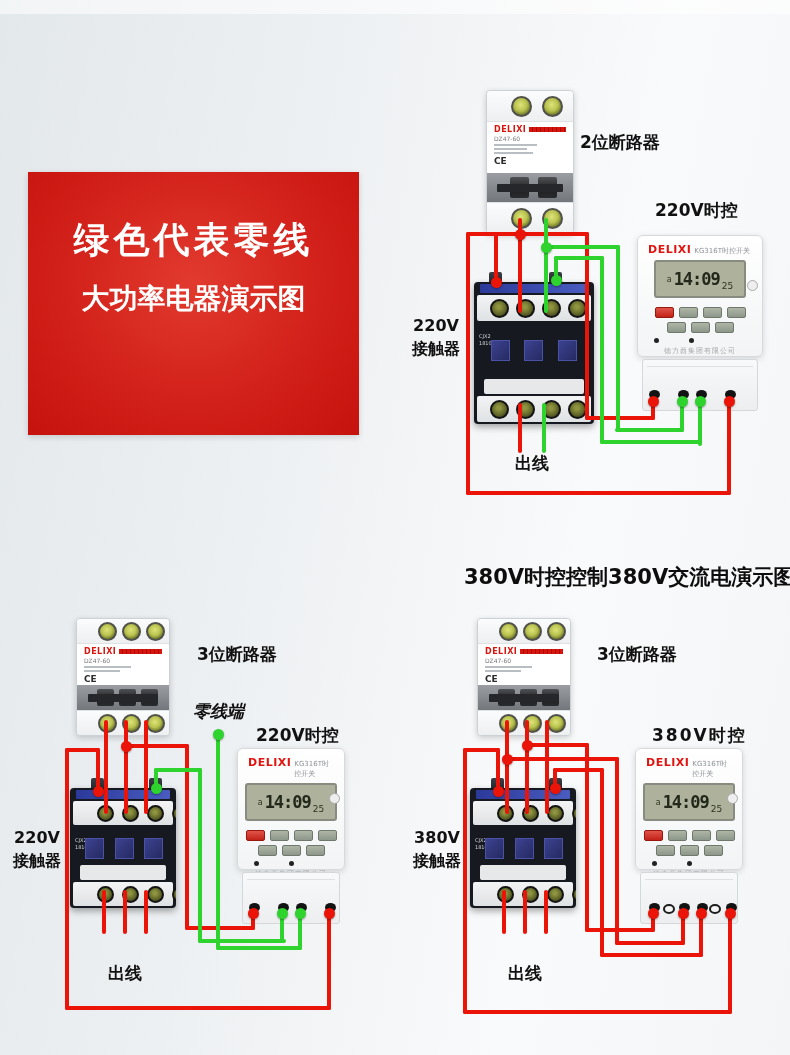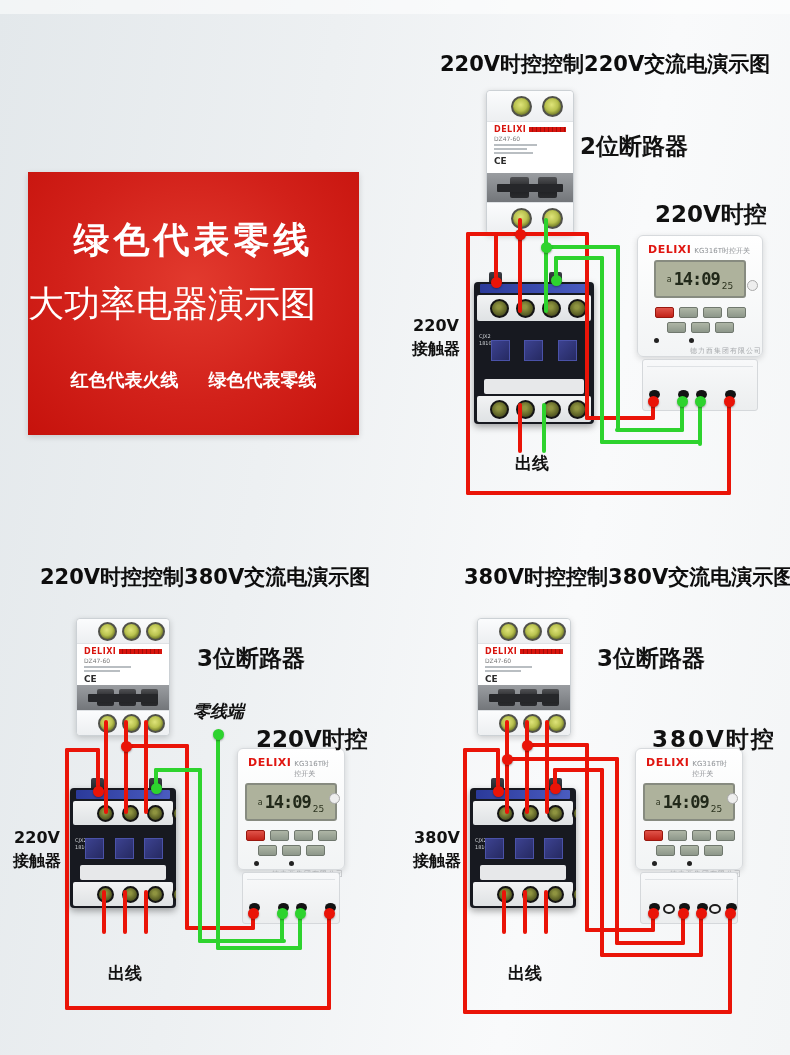--- a/index.html
+++ b/index.html
@@ -7,27 +7,27 @@
        font-family:"DejaVu Sans","Liberation Sans",sans-serif;
        background:linear-gradient(100deg,#e3e8eb 0%,#edf0f2 35%,#f9fafb 70%,#f3f5f6 100%);}
   body::before{content:'';position:absolute;top:0;left:0;right:0;height:14px;background:rgba(255,255,255,.55)}
   #stage{position:relative;width:790px;height:1055px}
 
   
   .banner{position:absolute;left:28px;top:172px;width:331px;height:263px;z-index:1;
           background:radial-gradient(ellipse at 50% 42%,var(--banner-center,#e23a2e) 0%,#d2211a 55%,var(--banner-edge,#c6120c) 100%);
           box-shadow:0 2px 6px rgba(0,0,0,.15)}
   .banner .l1{position:absolute;top:44px;left:0;right:0;text-align:center;color:#fff;font-weight:bold;font-size:36px;letter-spacing:4px}
-  .banner .l2{position:absolute;top:108px;left:0;right:0;text-align:left;color:#fff;font-weight:normal;font-size:36px}
+  .banner .l2{position:absolute;top:108px;left:0;right:0;text-align:center;color:#fff;font-weight:bold;font-size:28px}
   .banner .leg{position:absolute;top:196px;left:0;right:0;display:flex;justify-content:center;gap:30px;color:#fff;font-size:18px;font-weight:bold}
 
   
   .ptitle{position:absolute;z-index:7;font-weight:bold;color:#0d0d0d;font-size:21px;text-align:center;white-space:nowrap}
   .lbl{position:absolute;z-index:7;color:#111;font-size:16px;font-weight:600;white-space:nowrap}
-  .lbl.big{font-size:23px}
+  .lbl.big{font-size:17px}
   .lbl.two{text-align:center;line-height:1.45}
   .lbl.script{font-family:"DejaVu Serif","Liberation Serif",serif;font-style:italic;font-weight:bold;font-size:17px}
   .lbl.sp{letter-spacing:2px}
   .outlbl{position:absolute;z-index:7;color:#111;font-size:17px;font-weight:bold}
 
   
   .breaker{position:absolute;z-index:2;display:flex;flex-direction:column;background:#fff;border:1px solid #ccd1d5;
            border-radius:4px;box-shadow:0 2px 6px rgba(0,0,0,.18)}
   .p2{width:86px;height:142px}.p3{width:92px;height:116px}
   .brk-cap{display:flex;align-items:center;background:linear-gradient(#fbfcfd,#edeff1);}
@@ -88,21 +88,21 @@
   .tm-am{font-size:8px;color:#2c331f}
   .tm-time{font-family:"DejaVu Sans Mono","Liberation Mono",monospace;font-weight:bold;font-size:17px;color:#22291a;letter-spacing:-1px}
   .tm-sec{font-size:9px;color:#2c331f;align-self:flex-end;padding-bottom:5px}
   .tm-sidebtn{position:absolute;right:4px;top:44px;width:9px;height:9px;border-radius:50%;border:1px solid #aaa;background:#eee}
   .tm-btns{display:flex;justify-content:center;gap:5px;margin-top:9px}
   .tm-btns.r2{margin-top:4px}
   .tm-btns i{width:17px;height:9px;border-radius:2px;background:linear-gradient(#aeb6a6,#8d978a);border:1px solid #70786e}
   .tm-btns i.rbtn{background:linear-gradient(#e0544a,#c22218);border-color:#98170f}
   .tm-leds{display:flex;gap:30px;padding-left:16px;margin-top:5px}
   .tm-leds u{width:5px;height:5px;border-radius:50%;background:#222;text-decoration:none}
-  .tm-co{font-size:7px;color:#a7aaad;text-align:right;margin-top:3px;letter-spacing:1px}
+  .tm-co{font-size:7px;color:#a7aaad;text-align:center;margin-top:3px;letter-spacing:1px}
   .tm-lower{position:relative;margin:2px 5px 0;height:50px;background:linear-gradient(#f8f9fa,#eceeef);
             border:1px solid #d5d8db;border-radius:3px}
   .tm-lower::before{content:'';position:absolute;top:6px;left:4px;right:4px;height:1px;background:#dfe2e5}
   .hole{position:absolute;top:30px;width:11px;height:9px;background:#131313;border-radius:50%}
   .hole.open{background:#f5f5f5;border:2px solid #1d1d1d;width:8px;height:6px;top:31px}
 
   
   .w{position:absolute;background:var(--live,#ea1408);z-index:5;border-radius:2px}
   .w.n{background:var(--neutral,#2ed32e)}
   .dot{position:absolute;width:11px;height:11px;margin:-5.5px 0 0 -5.5px;border-radius:50%;
@@ -110,28 +110,22 @@
   .dot.n{background:var(--neutral,#2ed32e)}
 </style>
 </head>
 <body>
 
 <div id="stage">
 
   <div class="banner">
     <div class="l1">绿色代表零线</div>
     <div class="l2">大功率电器演示图</div>
-    <div class="leg">
-      <span>红色代表火线</span>
-      <span>绿色代表零线</span>
-    </div>
-  </div>
-
-  <div class="ptitle" style="left:440px;top:50px;width:320px">220V时控控制220V交流电演示图</div>
-  <div class="ptitle" style="left:40px;top:563px;width:322px">220V时控控制380V交流电演示图</div>
+  </div>
+
   <div class="ptitle" style="left:464px;top:563px;width:322px">380V时控控制380V交流电演示图</div>
 
   <div class="lbl big" style="left:580px;top:131px">2位断路器</div>
   <div class="lbl big" style="left:655px;top:199px">220V时控</div>
   <div class="lbl two" style="left:405px;top:314px;width:62px">
     <span>220V</span><br>
     <span>接触器</span>
   </div>
   <div class="outlbl" style="left:515px;top:452px">出线</div>
 

